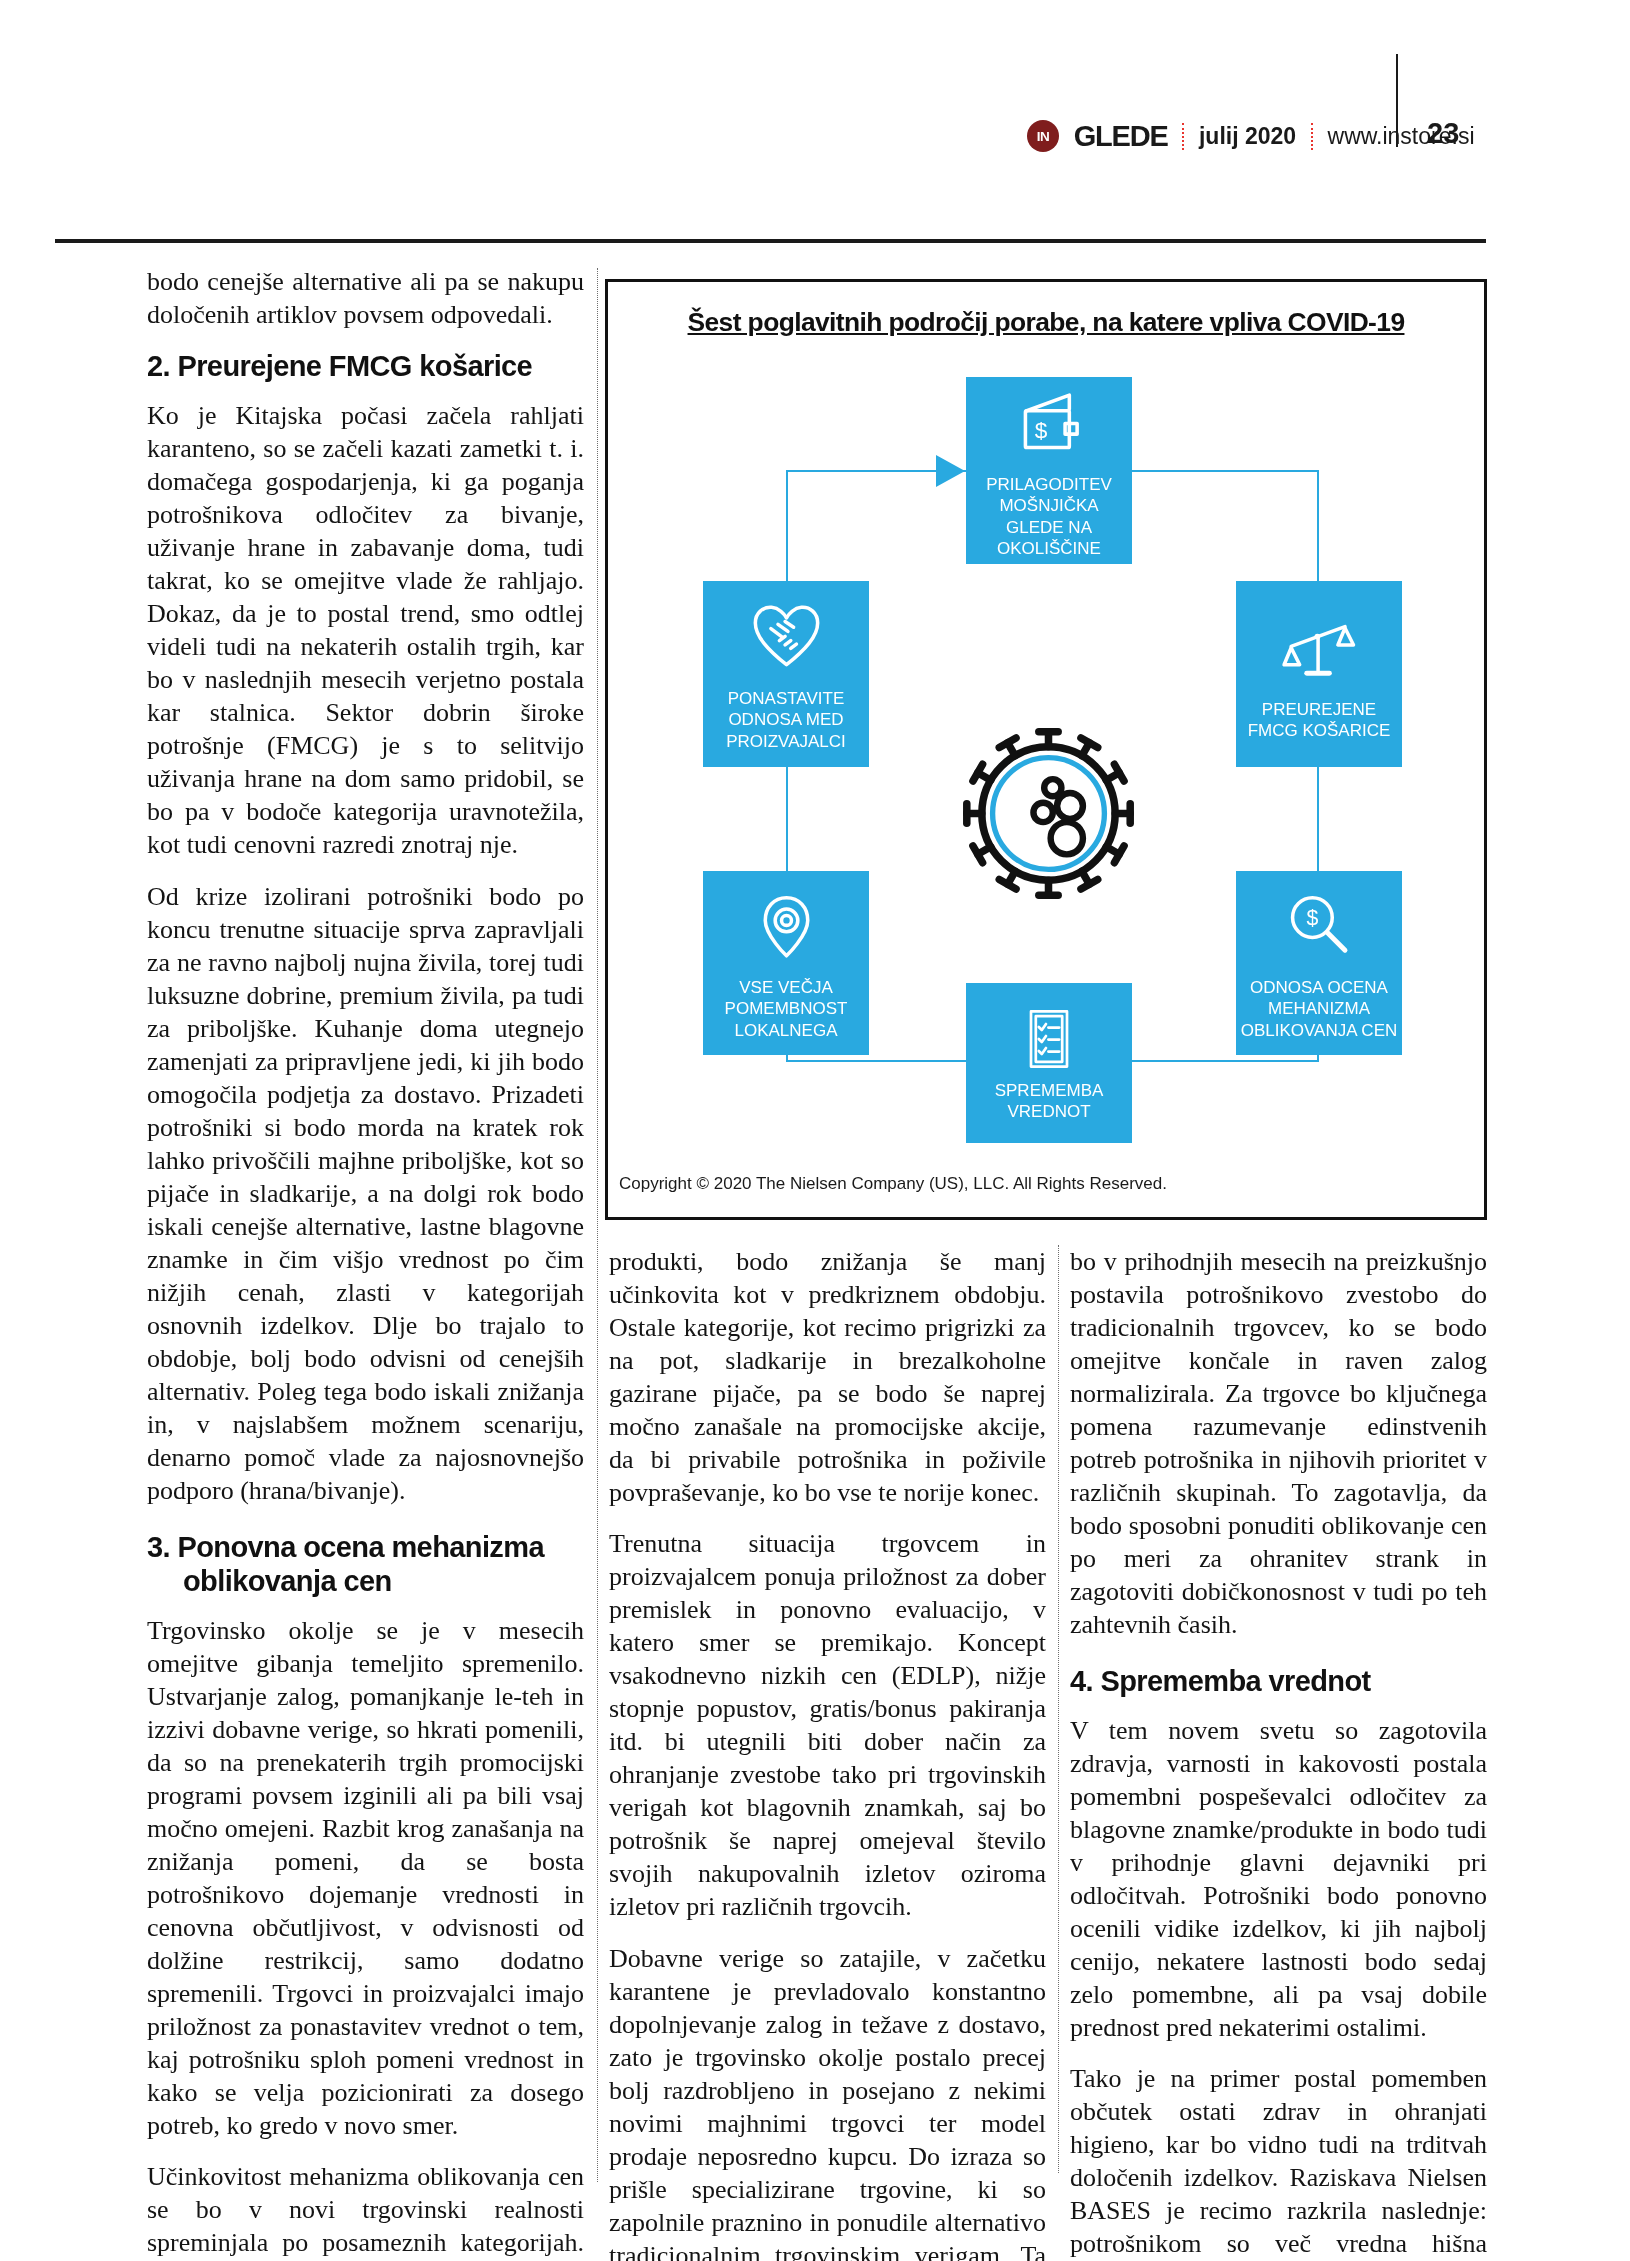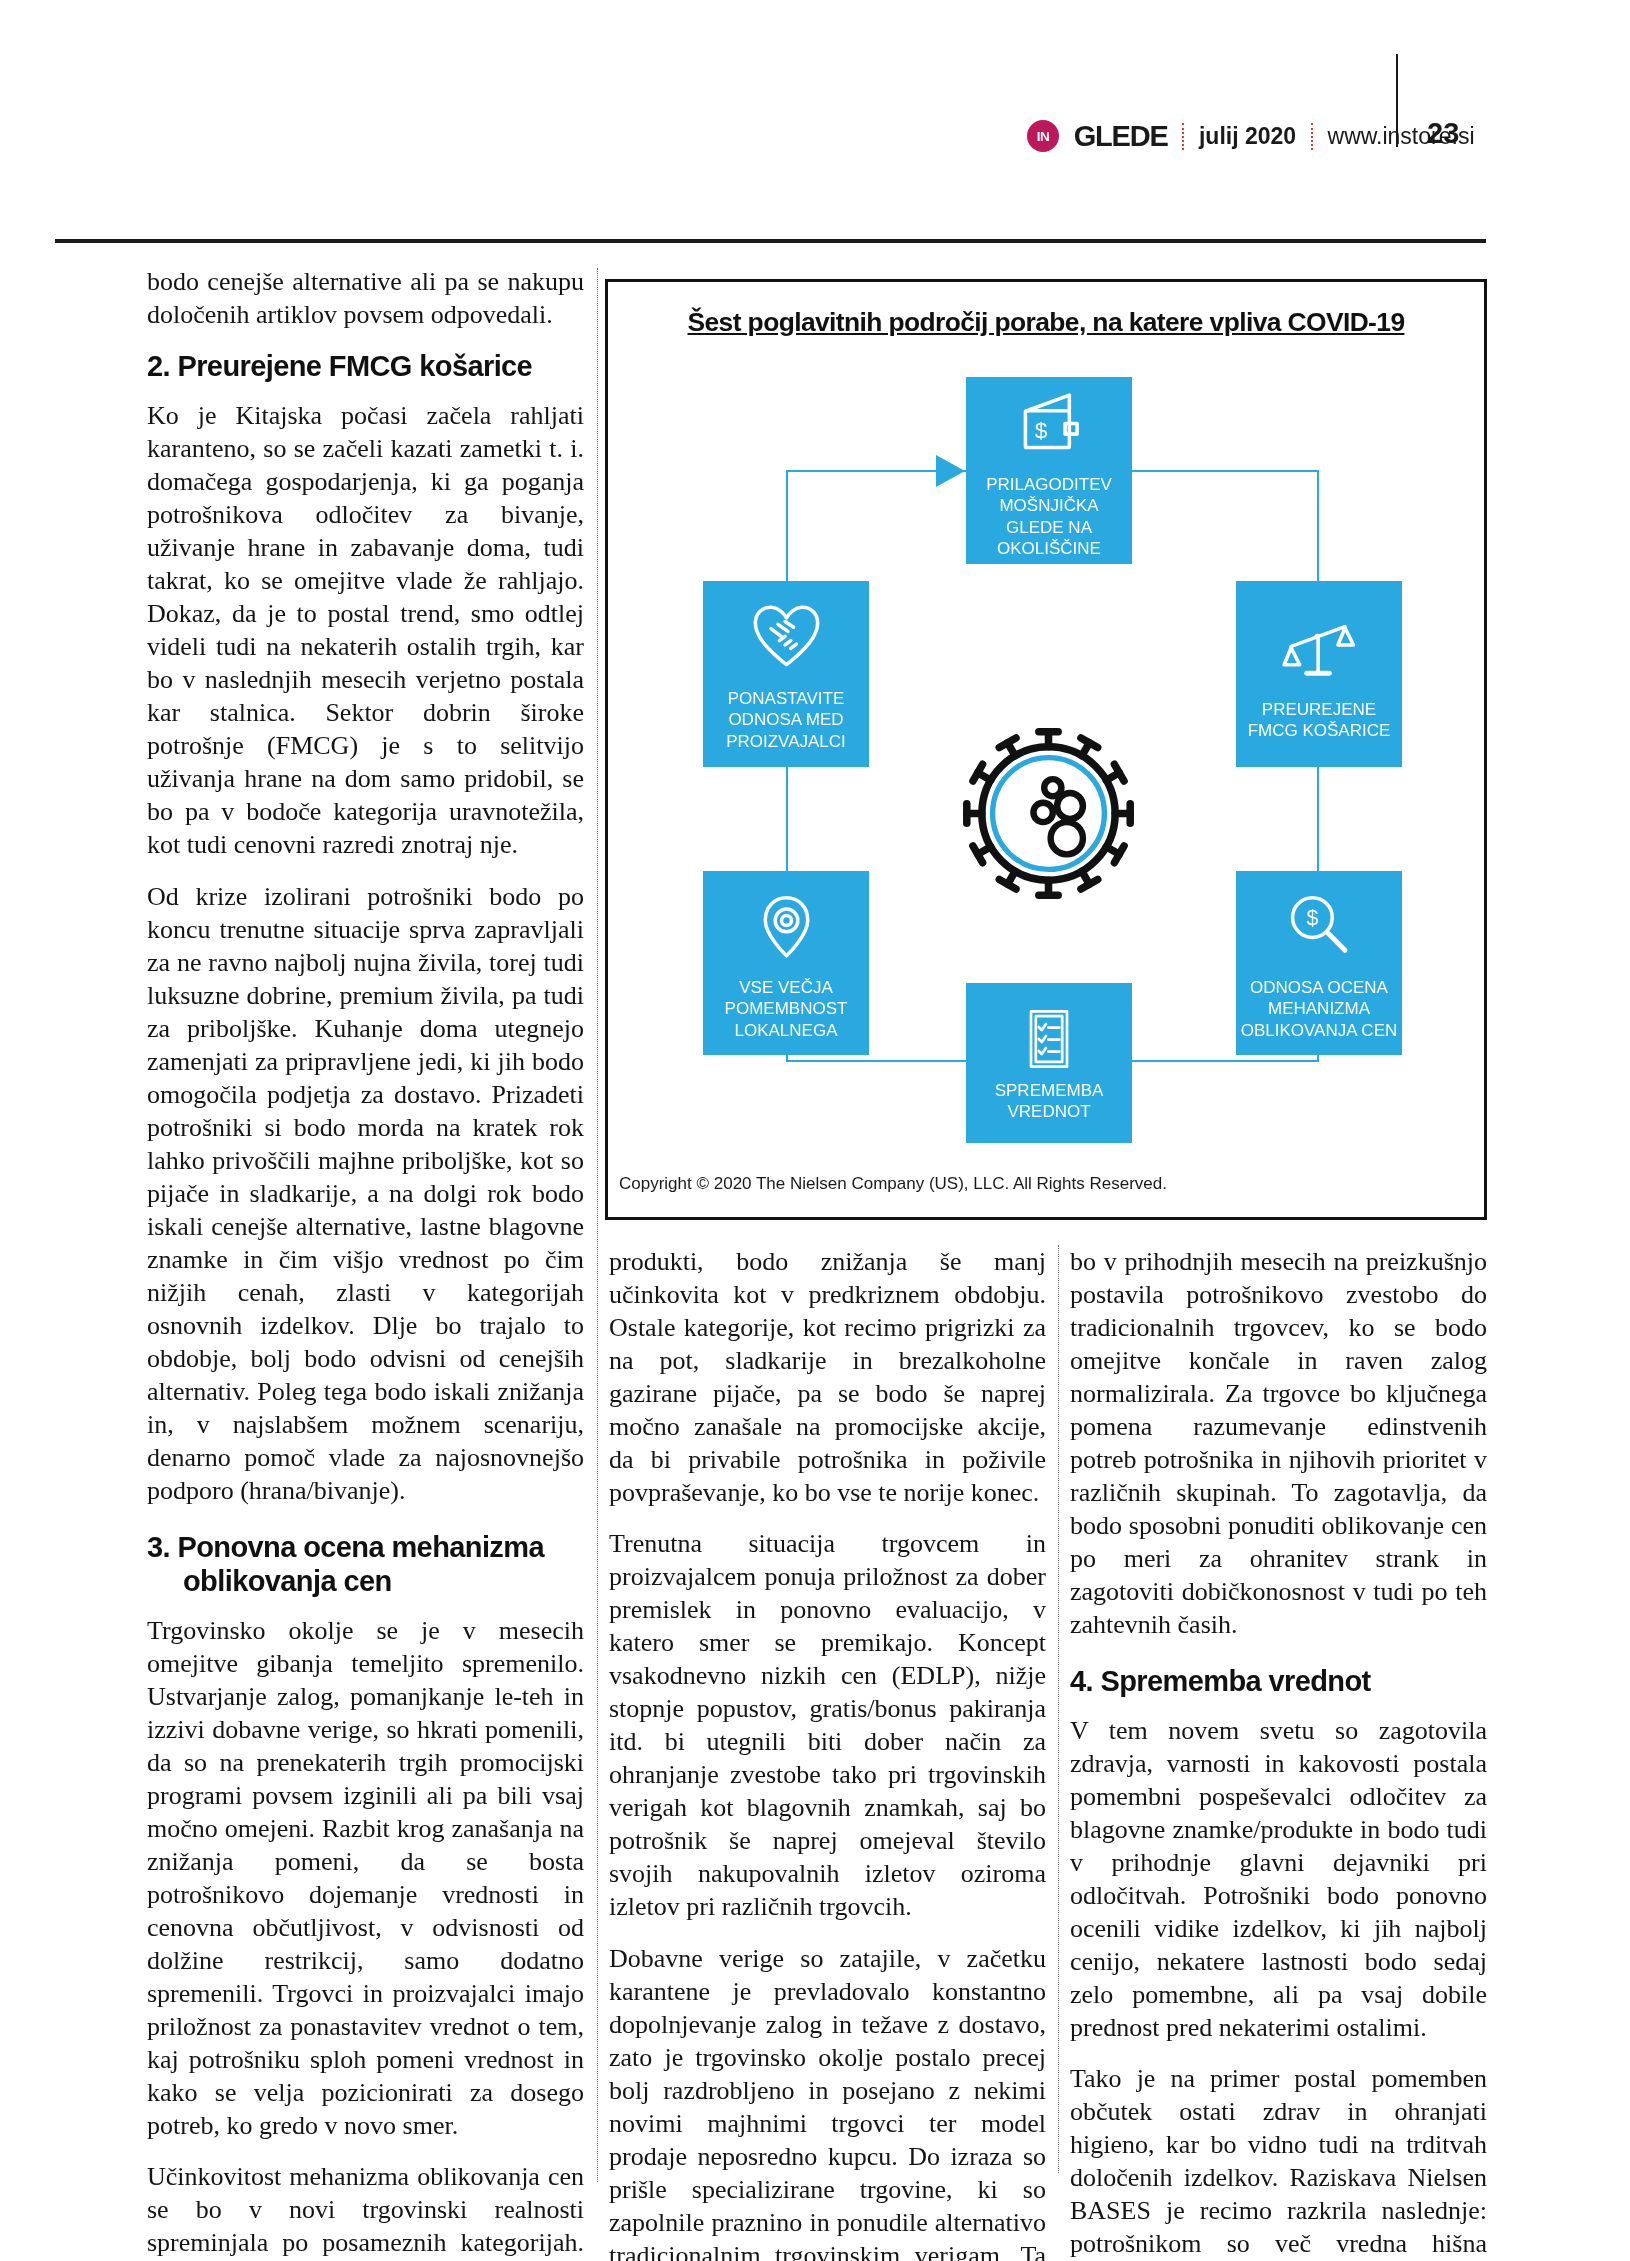--- a/index.html
+++ b/index.html
@@ -1,21 +1,21 @@
 <!DOCTYPE html>
 <html style="font-size:9.8px"><head>
 <meta charset="utf-8">
 <style>
   html,body{margin:0;padding:0;background:#e9e9e9;}
   .page{position:relative;width:1630px;height:2261px;background:#ffffff;overflow:hidden;}
 
   
   .header-bar{position:absolute;left:1027px;top:114px;height:44px;display:flex;align-items:center;gap:14.7px;
     font-family:"Liberation Sans",sans-serif;color:#1a1a1a;}
-  .logo-circle{width:32px;height:32px;border-radius:50%;background:#be185d;color:#fff;display:flex;
+  .logo-circle{width:32px;height:32px;border-radius:50%;background:#7f1d1d;color:#fff;display:flex;
     align-items:center;justify-content:center;font-weight:bold;font-size:13.5px;letter-spacing:-0.6px;flex:0 0 auto;}
   .logo-store{font-size:29px;font-weight:bold;letter-spacing:-1.2px;}
   .hdr-dots{height:27px;border-left:2.5px dotted #e8352e;width:0;}
   .hdr-issue{font-size:23px;font-weight:bold;}
   .hdr-site{font-size:23px;}
   .header-vline{position:absolute;left:1396px;top:54px;width:1.8px;height:93px;background:#1a1a1a;}
   .page-number{position:absolute;left:1427px;top:117px;font-family:"Liberation Sans",sans-serif;
     font-weight:bold;font-size:29px;color:#1a1a1a;}
   .header-rule{position:absolute;left:55px;top:239px;width:1431px;height:3.7px;background:#1a1a1a;}
 

